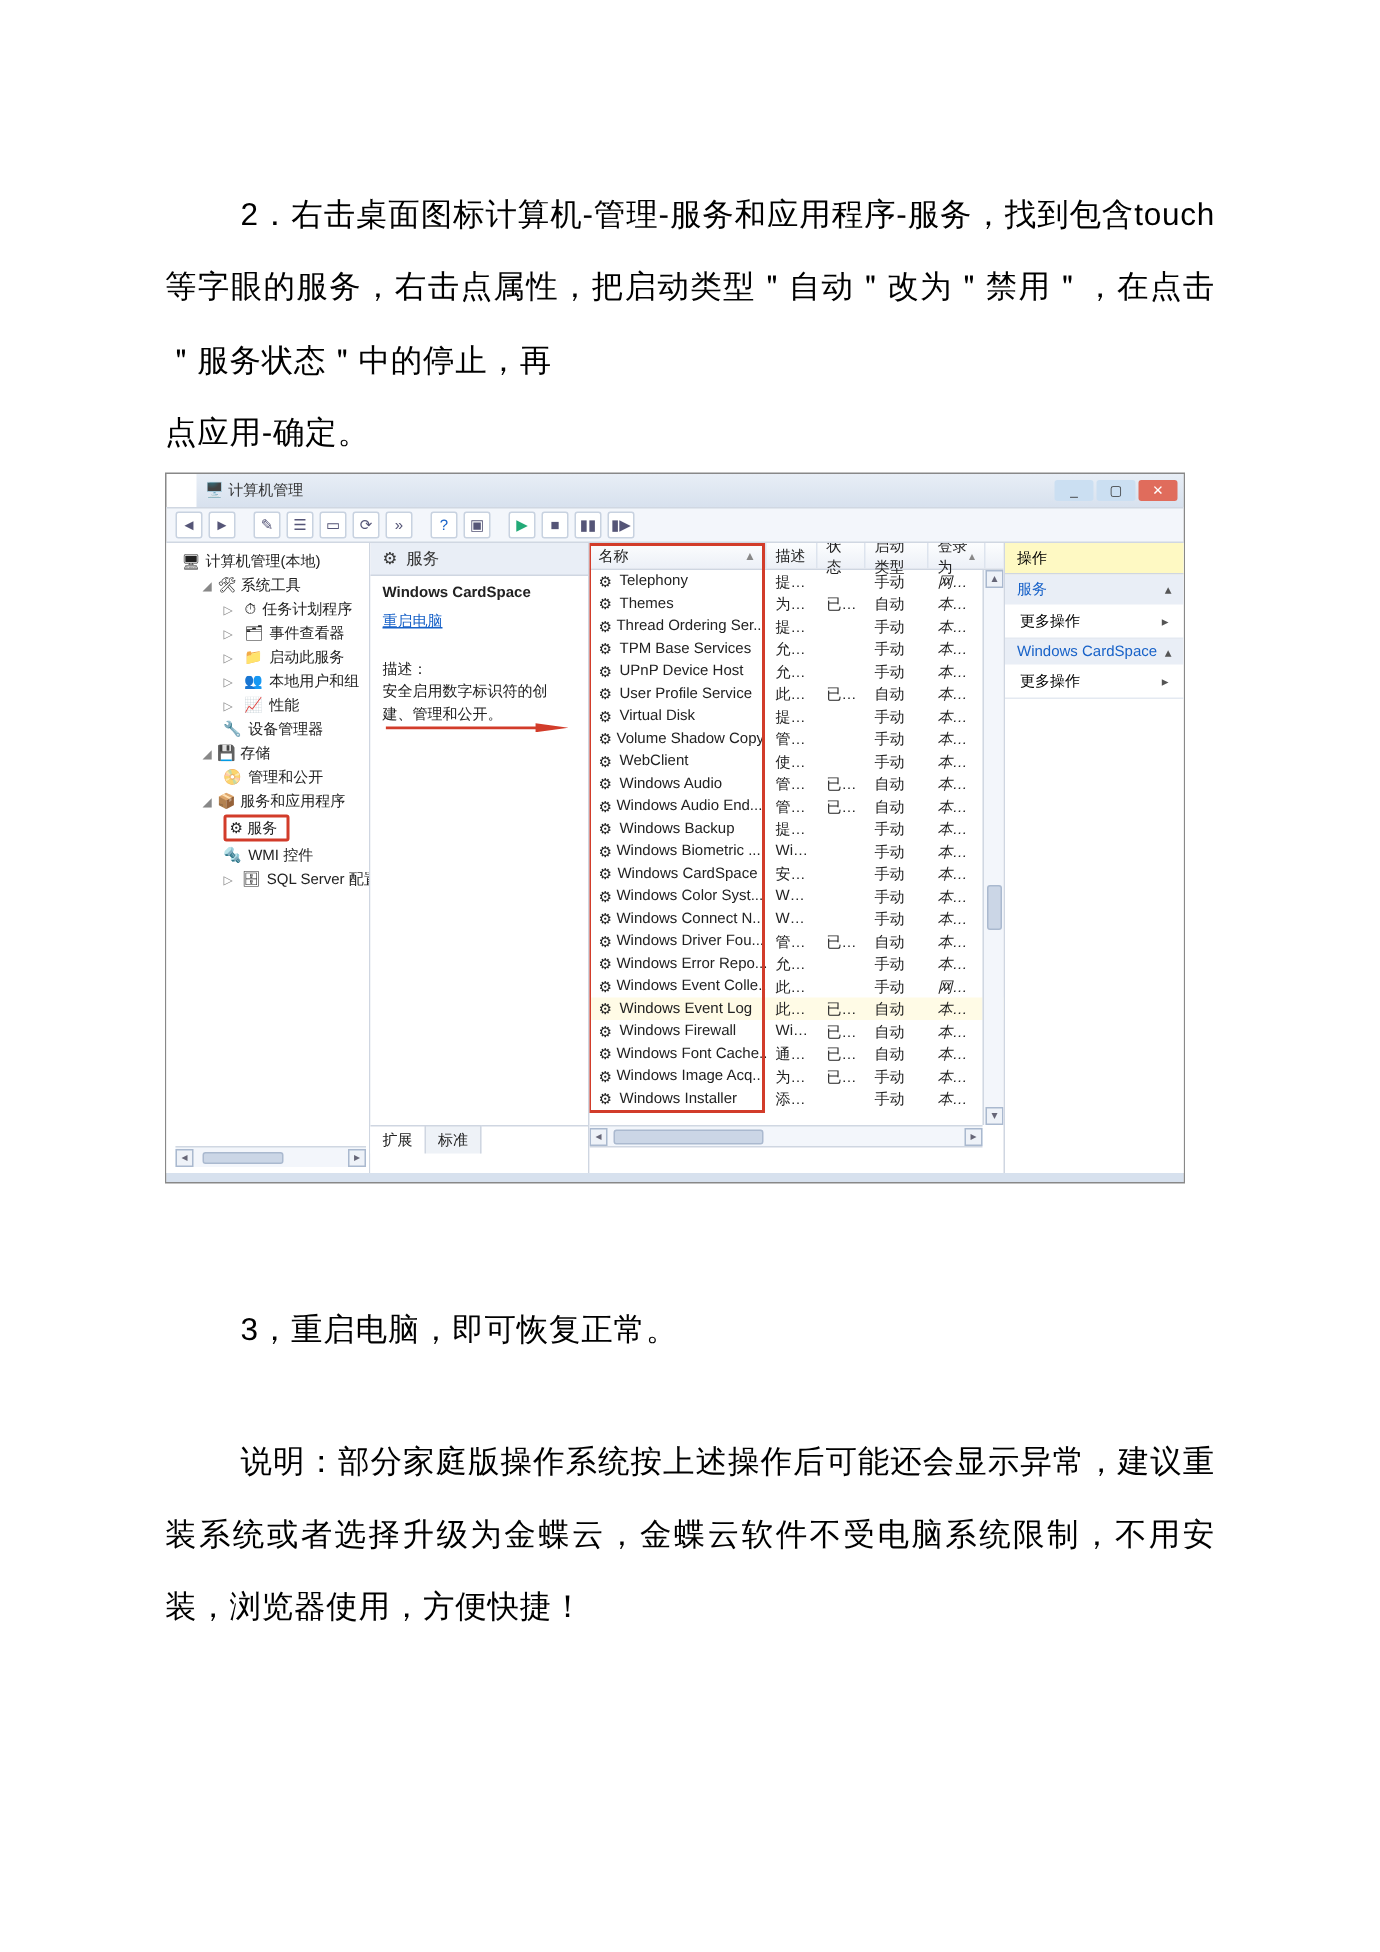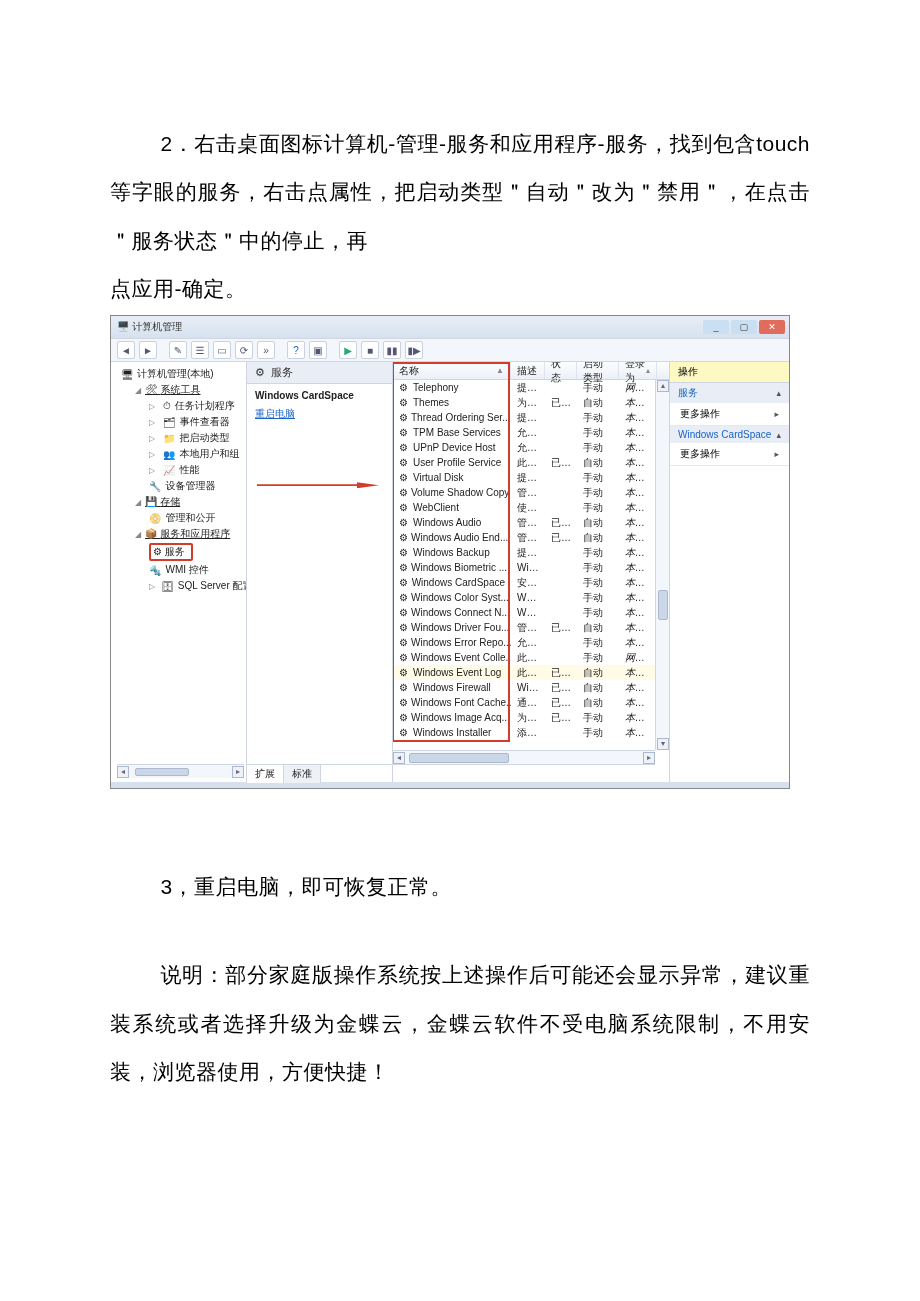--- a/index.html
+++ b/index.html
@@ -27,20 +27,21 @@
     }
     .titlebar {
       height: 22px;
       background: linear-gradient(#e8eef6,#d7e1ee);
       display: flex;
       align-items: center;
       justify-content: space-between;
       padding: 0 4px 0 6px;
       font-size: 10px;
       color: #333;
+      margin-left: 20px;
     }
     .winbtns { display: flex; gap: 2px; }
     .winbtn { width: 26px; height: 14px; border-radius: 2px; display:flex;align-items:center;justify-content:center;font-size:9px;color:#333;}
     .winbtn.min { background:#cbdff2; }
     .winbtn.max { background:#cbdff2; }
     .winbtn.close { background:#e06c5c; color:#fff;}
     .menubar {
       height:18px;
       background:#f3f6fb;
       font-size:10px;
@@ -72,39 +73,39 @@
       position:relative;
     }
     .treecol::after{content:"";position:absolute;bottom:0;left:4px;right:4px;height:32px;}
     .treebot{position:absolute;bottom:4px;left:6px;right:2px;height:14px;background:#f3f6fb;border-top:1px solid #d0d7e2;}
     .treebot .scthumb{position:absolute;left:18px;top:3px;width:54px;height:8px;background:#cbd6e6;border:1px solid #aab9cf;border-radius:2px;}
     .treebot .scarrow{position:absolute;top:1px;width:12px;height:12px;border:1px solid #aab9cf;background:#eef2f8;font-size:8px;line-height:10px;text-align:center;color:#667;}
     .treebot .la{left:0;} .treebot .ra{right:0;}
     .tree ul{list-style:none;}
     .tree li{padding:1px 0 1px 6px;white-space:nowrap;}
     .tree .l1{padding-left:8px;}
-    .tree .l2{padding-left:22px;text-decoration:underline;}
+    .tree .l2{padding-left:22px;}
     .tree .l3{padding-left:36px;display:flex;align-items:center;gap:4px;}
     .tico{display:inline-block;width:12px;height:12px;vertical-align:middle;margin-right:4px;}
     .sel-services{display:inline-block;border:2px solid #d23c2a;padding:0 6px 0 2px;border-radius:2px;}
     .tri{display:inline-block;width:8px;font-size:8px;color:#888;margin-right:2px;}
     .midcol{
       width:146px;
       border-right:1px solid #cfd6e1;
       background:#fff;
       font-size:10px;color:#222;
       position:relative;
       padding:0;
     }
     .midhead{background:#e9eef6;color:#333;font-size:11px;padding:3px 8px;border-bottom:1px solid #cfd6e1;display:flex;align-items:center;gap:6px;}
     .midbody{padding:6px 8px;}
     .midbody .title{font-weight:bold;margin-bottom:6px;}
     .midbody a{color:#1862c8;text-decoration:underline;display:inline-block;margin-bottom:10px;}
     .midbody .desc{margin-top:8px;line-height:1.5;}
-    .tabs{position:absolute;bottom:0;left:0;right:0;height:18px;border-top:1px solid #cfd6e1;background:#fff;}
+    .tabs{position:absolute;bottom:0;left:0;right:0;height:32px;border-top:1px solid #cfd6e1;background:#fff;}
     .tab{display:inline-block;font-size:10px;padding:2px 8px;border-right:1px solid #cfd6e1;border-top:1px solid #cfd6e1;position:relative;top:-1px;background:#fff;}
     .tab.inactive{background:#eef2f7;}
     .redarrow-line{position:absolute;top:120px;left:10px;width:122px;height:6px;background:linear-gradient(to right,#d23c2a,#d23c2a);clip-path:polygon(0 35%,82% 35%,82% 0,100% 50%,82% 100%,82% 65%,0 65%);}
     .tablecol{
       flex:1;
       font-size:10px;
       color:#222;
       position:relative;
       overflow:hidden;
     }
@@ -189,21 +190,21 @@
   </div>
 
   <div class="body3col">
 
     <div class="treecol tree">
       <ul>
         <li class="l1"><span class="tico comp">🖥</span><span>计算机管理(本地)</span></li>
         <li class="l2"><span class="tri">◢</span>🛠 <span>系统工具</span></li>
         <li class="l3"><span class="tri">▷</span>⏱ <span>任务计划程序</span></li>
         <li class="l3"><span class="tri">▷</span>🗂 <span>事件查看器</span></li>
-        <li class="l3"><span class="tri">▷</span>📁 <span>把启动类型</span></li>
+        <li class="l3"><span class="tri">▷</span>📁 <span>启动此服务</span></li>
         <li class="l3"><span class="tri">▷</span>👥 <span>本地用户和组</span></li>
         <li class="l3"><span class="tri">▷</span>📈 <span>性能</span></li>
         <li class="l3">🔧 <span>设备管理器</span></li>
         <li class="l2"><span class="tri">◢</span>💾 <span>存储</span></li>
         <li class="l3">📀 <span>管理和公开</span></li>
         <li class="l2"><span class="tri">◢</span>📦 <span>服务和应用程序</span></li>
         <li class="l3">
             <span class="sel-services">⚙ <span>服务</span></span>
           </li>
         <li class="l3">🔩 <span>WMI 控件</span></li>
@@ -217,20 +218,24 @@
     </div>
 
     <div class="midcol">
       <div class="midhead">
         <span>⚙</span>
         <span>服务</span>
       </div>
       <div class="midbody">
         <div class="title">Windows CardSpace</div>
         <a href="#">重启电脑</a>
+        <div class="desc">
+          <div>描述：</div>
+          <div>安全启用数字标识符的创建、管理和公开。</div>
+        </div>
       </div>
       <div class="redarrow-line"></div>
       <div class="tabs">
         <span class="tab">扩展</span><span class="tab inactive">标准</span>
       </div>
     </div>
 
     <div class="tablecol">
       <div class="thead">
         <div class="th name">

